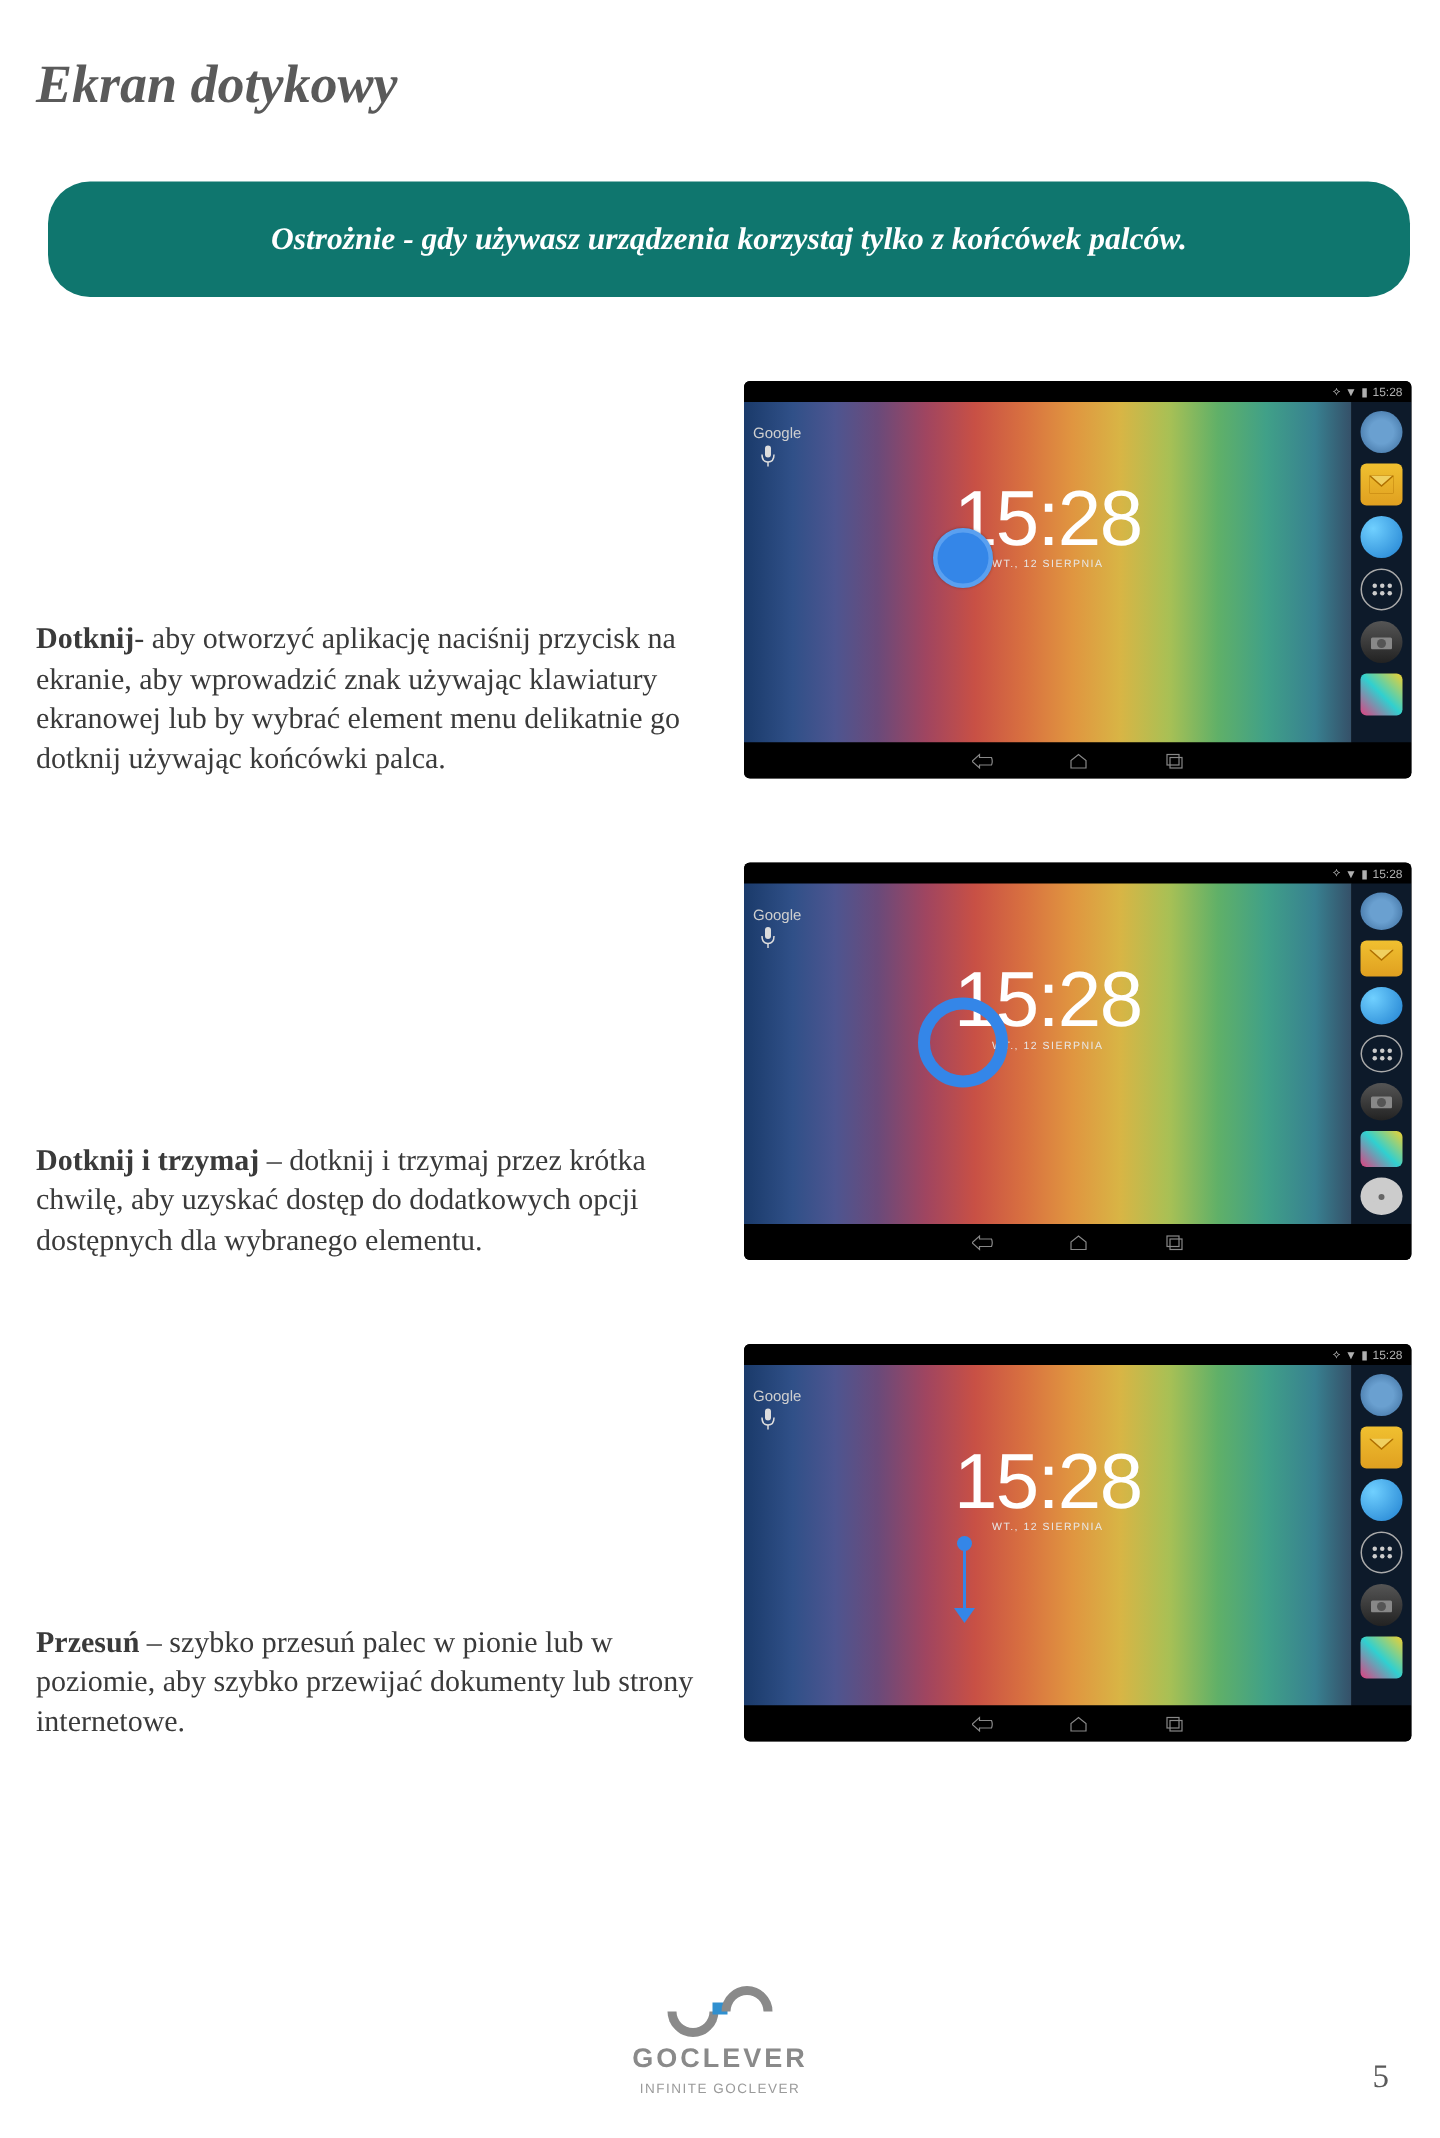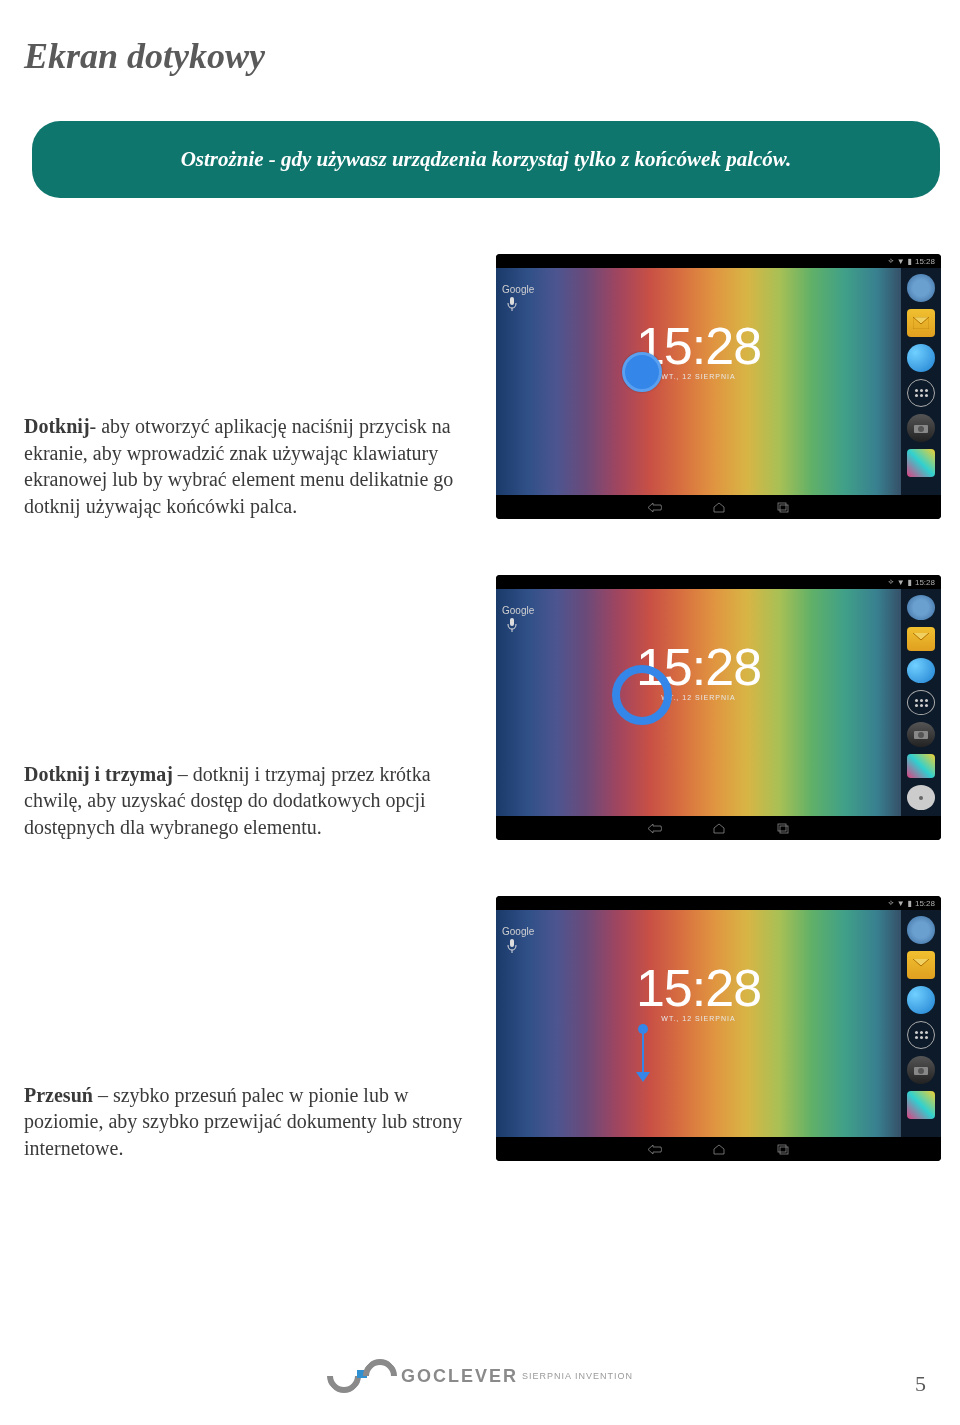--- a/index.html
+++ b/index.html
@@ -48,21 +48,21 @@
   
   .touch-ring { position: absolute; width: 60px; height: 60px; border-radius: 50%; border: 8px solid #3486e8; background: transparent; }
   
   .swipe-arrow { position: absolute; width: 2px; height: 44px; background: #3486e8; }
   .swipe-arrow::after { content: ""; position: absolute; bottom: -8px; left: -6px; border-left: 7px solid transparent; border-right: 7px solid transparent; border-top: 10px solid #3486e8; }
   .swipe-start { position: absolute; width: 10px; height: 10px; border-radius: 50%; background: #3486e8; }
   
   .footer { position: absolute; bottom: 28px; left: 0; right: 0; text-align: center; }
   .page-num { position: absolute; bottom: 28px; right: 34px; font-family: Georgia, serif; font-size: 22px; color: #5a5a5a; }
   
-  .logo-wrap { display: inline-flex; flex-direction: row; align-items: center; gap: 4px; }
+  .logo-wrap { display: inline-flex; flex-direction: column; align-items: center; gap: 4px; }
   .logo-top { display: flex; align-items: center; gap: 0; }
   .lc { width: 34px; height: 34px; border: 6px solid #8a8a8a; border-radius: 50%; }
   .lc.left { border-right-color: transparent; border-top-color: transparent; transform: rotate(-45deg); margin-right: -6px;}
   .lc.right { border-left-color: transparent; border-bottom-color: transparent; transform: rotate(-45deg); margin-left: -6px;}
   .ld { width: 10px; height: 8px; background: #3090d0; margin: 0 2px; position: relative; top: -2px;}
   .logo-text { font-family: Arial, sans-serif; font-size: 18px; letter-spacing: 2px; color: #8a8a8a; font-weight: 600; }
   .logo-sub { font-family: Arial, sans-serif; font-size: 9px; letter-spacing: 1px; color: #9a9a9a; }
 </style>
 </head>
 <body>
@@ -284,16 +284,16 @@
 </div>
 
 <div class="footer">
   <div class="logo-wrap">
     <div class="logo-top">
       <div class="lc left"></div>
       <div class="ld"></div>
       <div class="lc right"></div>
     </div>
     <div class="logo-text">GOCLEVER</div>
-    <div class="logo-sub">SIERPNIA INVENTION</div>
+    <div class="logo-sub">INFINITE GOCLEVER</div>
   </div>
 </div>
 <div class="page-num">5</div>
 
 </body></html>

